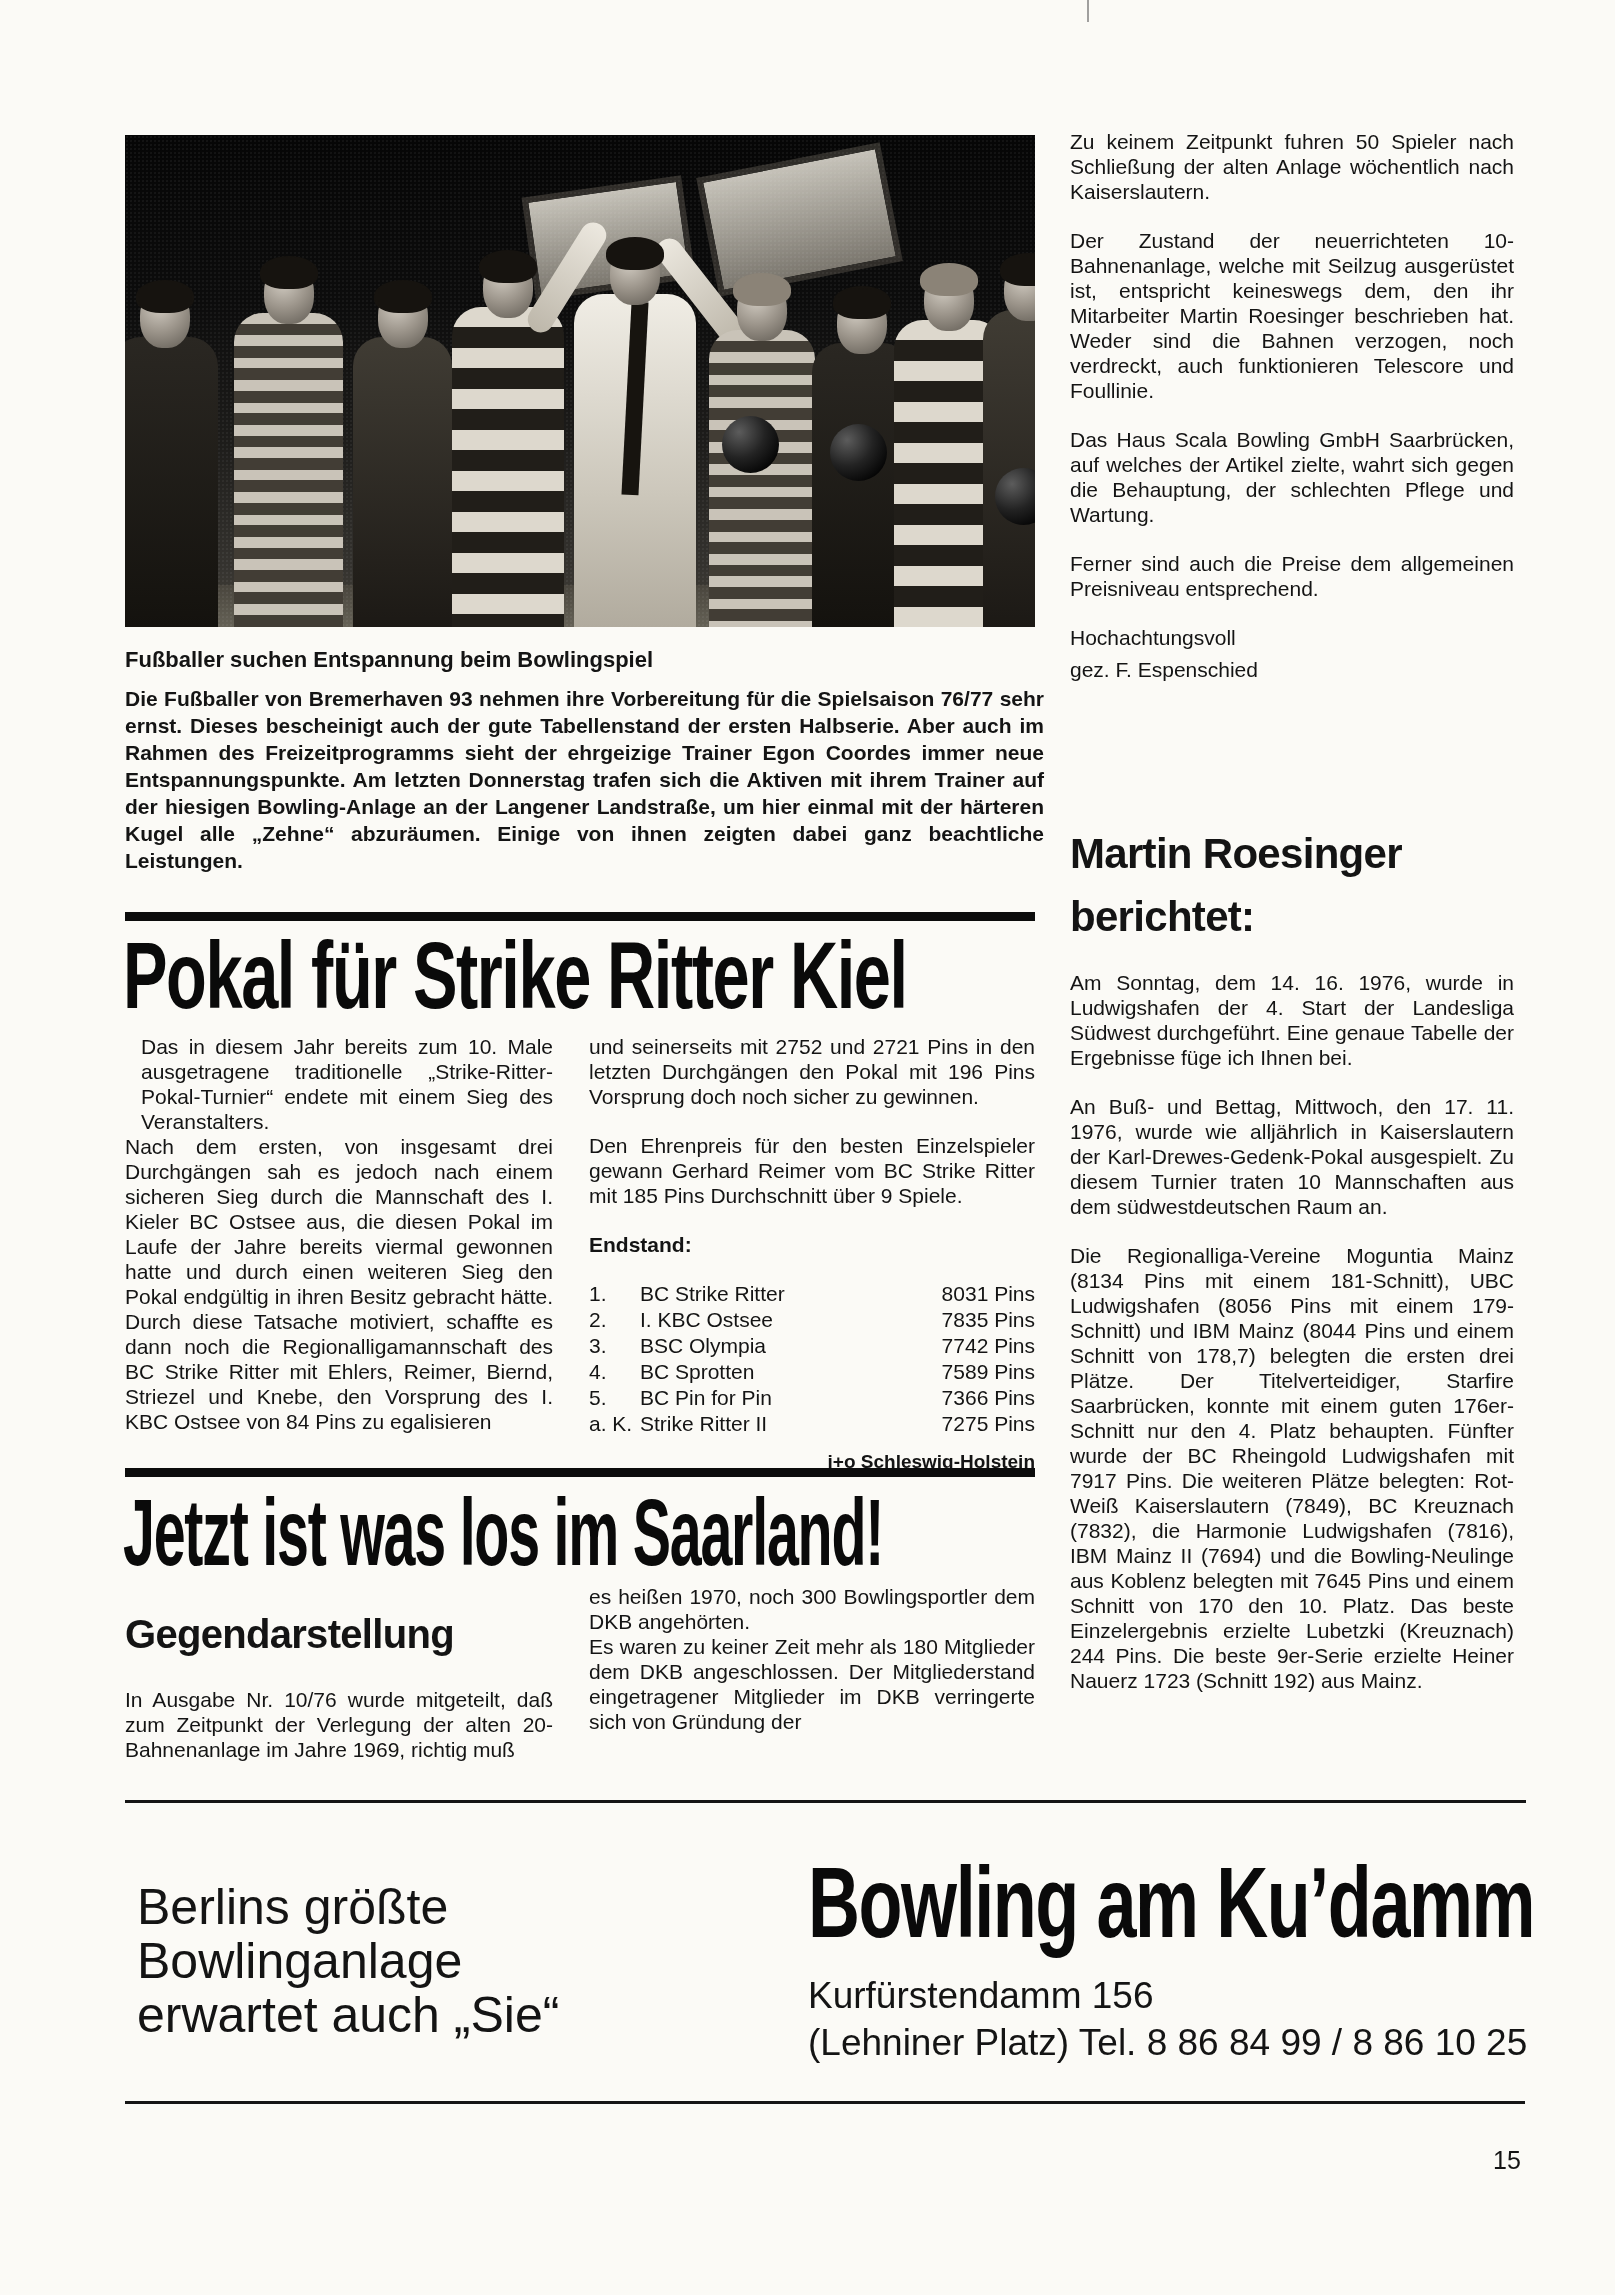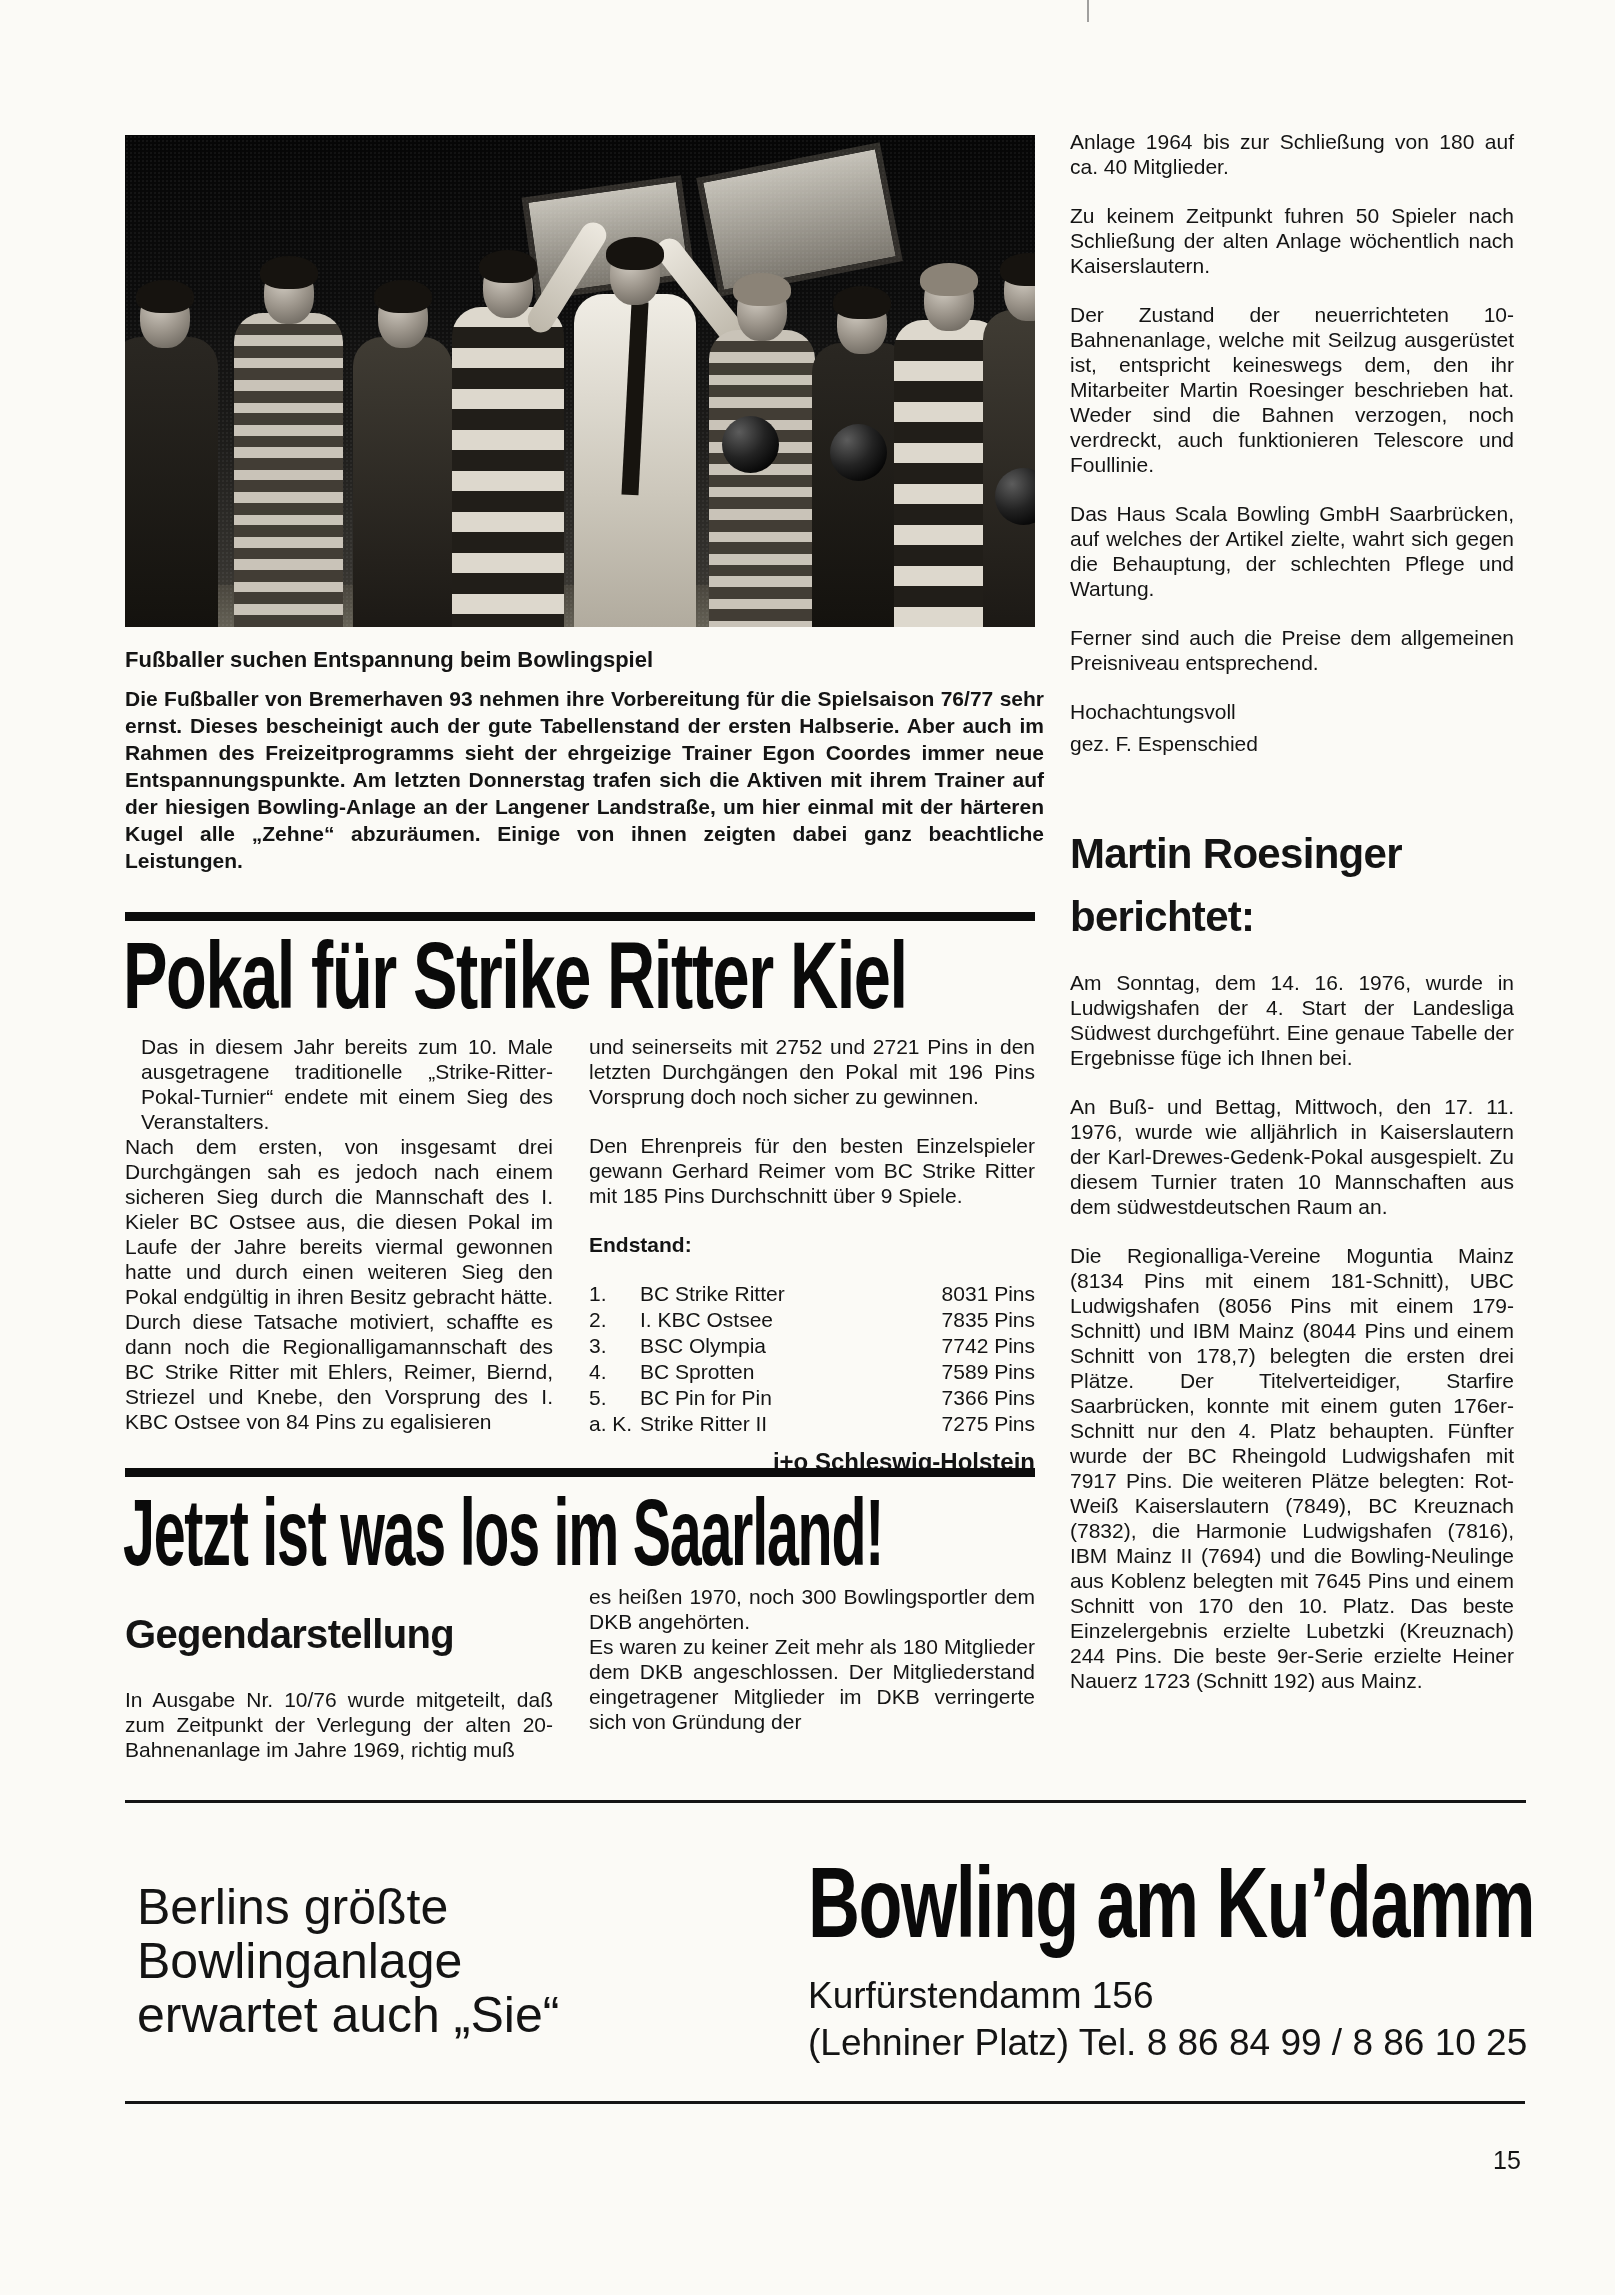--- a/index.html
+++ b/index.html
@@ -31,21 +31,21 @@
 
   .sect-head { position:absolute; font-weight:bold; font-size:42px; line-height:63px; letter-spacing:-0.7px; }
   .subhead  { position:absolute; font-weight:bold; font-size:40px; letter-spacing:-0.7px; }
 
   
   .endstand-label { margin:0 0 2.6px 0;font-weight:bold; }
   .endstand-row { display:flex; line-height:26px; }
   .endstand-row .rank { width:51px; flex:0 0 auto; }
   .endstand-row .team { flex:1 1 auto; }
   .endstand-row .score { flex:0 0 auto; white-space:nowrap; }
-  .credit { margin-top:12px; font-weight:bold; font-size:24px; text-align:right; }
+  .credit { margin-top:12px; font-weight:bold; font-size:19px; text-align:right; }
 
   
   .ad-left  { position:absolute; font-size:50px; line-height:54px; }
   .ad-brand { position:absolute; font-weight:bold; font-size:100px; line-height:106px; letter-spacing:-2px; white-space:nowrap; color:#0a0a0a; }
   .ad-line  { position:absolute; font-size:37px; white-space:nowrap; }
 
   .page-number { position:absolute; font-size:25px; }
 
   
   .photo {
@@ -143,21 +143,20 @@
     <div class="ball" style="left:870px; top:333px;"></div>
 
     <div class="floor"></div>
     <div class="halftone"></div>
   </div>
 
   <div class="caption" style="left:125px; top:647px; width:919px;">Fußballer suchen Entspannung beim Bowlingspiel</div>
   <div class="intro" style="left:125px; top:685px; width:919px;">Die Fußballer von Bremerhaven 93 nehmen ihre Vorbereitung für die Spielsaison 76/77 sehr ernst. Dieses bescheinigt auch der gute Tabellenstand der ersten Halbserie. Aber auch im Rahmen des Freizeitprogramms sieht der ehrgeizige Trainer Egon Coordes immer neue Entspannungspunkte. Am letzten Donnerstag trafen sich die Aktiven mit ihrem Trainer auf der hiesigen Bowling-Anlage an der Langener Landstraße, um hier einmal mit der härteren Kugel alle „Zehne“ abzuräumen. Einige von ihnen zeigten dabei ganz beachtliche Leistungen.</div>
 
   <div class="abs body-text" style="left:1070px; top:129px; width:444px;">
-    <p>Anlage 1964 bis zur Schließung von 180 auf ca. 40 Mitglieder.</p>
     <p>Zu keinem Zeitpunkt fuhren 50 Spieler nach Schließung der alten Anlage wöchentlich nach Kaiserslautern.</p>
     <p>Der Zustand der neuerrichteten 10-Bahnenanlage, welche mit Seilzug ausgerüstet ist, entspricht keineswegs dem, den ihr Mitarbeiter Martin Roesinger beschrieben hat. Weder sind die Bahnen verzogen, noch verdreckt, auch funktionieren Telescore und Foullinie.</p>
     <p>Das Haus Scala Bowling GmbH Saarbrücken, auf welches der Artikel zielte, wahrt sich gegen die Behauptung, der schlechten Pflege und Wartung.</p>
     <p>Ferner sind auch die Preise dem allgemeinen Preisniveau entsprechend.</p>
     <p style="margin-bottom:6.6px;">Hochachtungsvoll</p>
     <p>gez. F. Espenschied</p>
   </div>
 
   <div class="sect-head" style="left:1070px; top:822px;">
     <div>Martin Roesinger</div>

